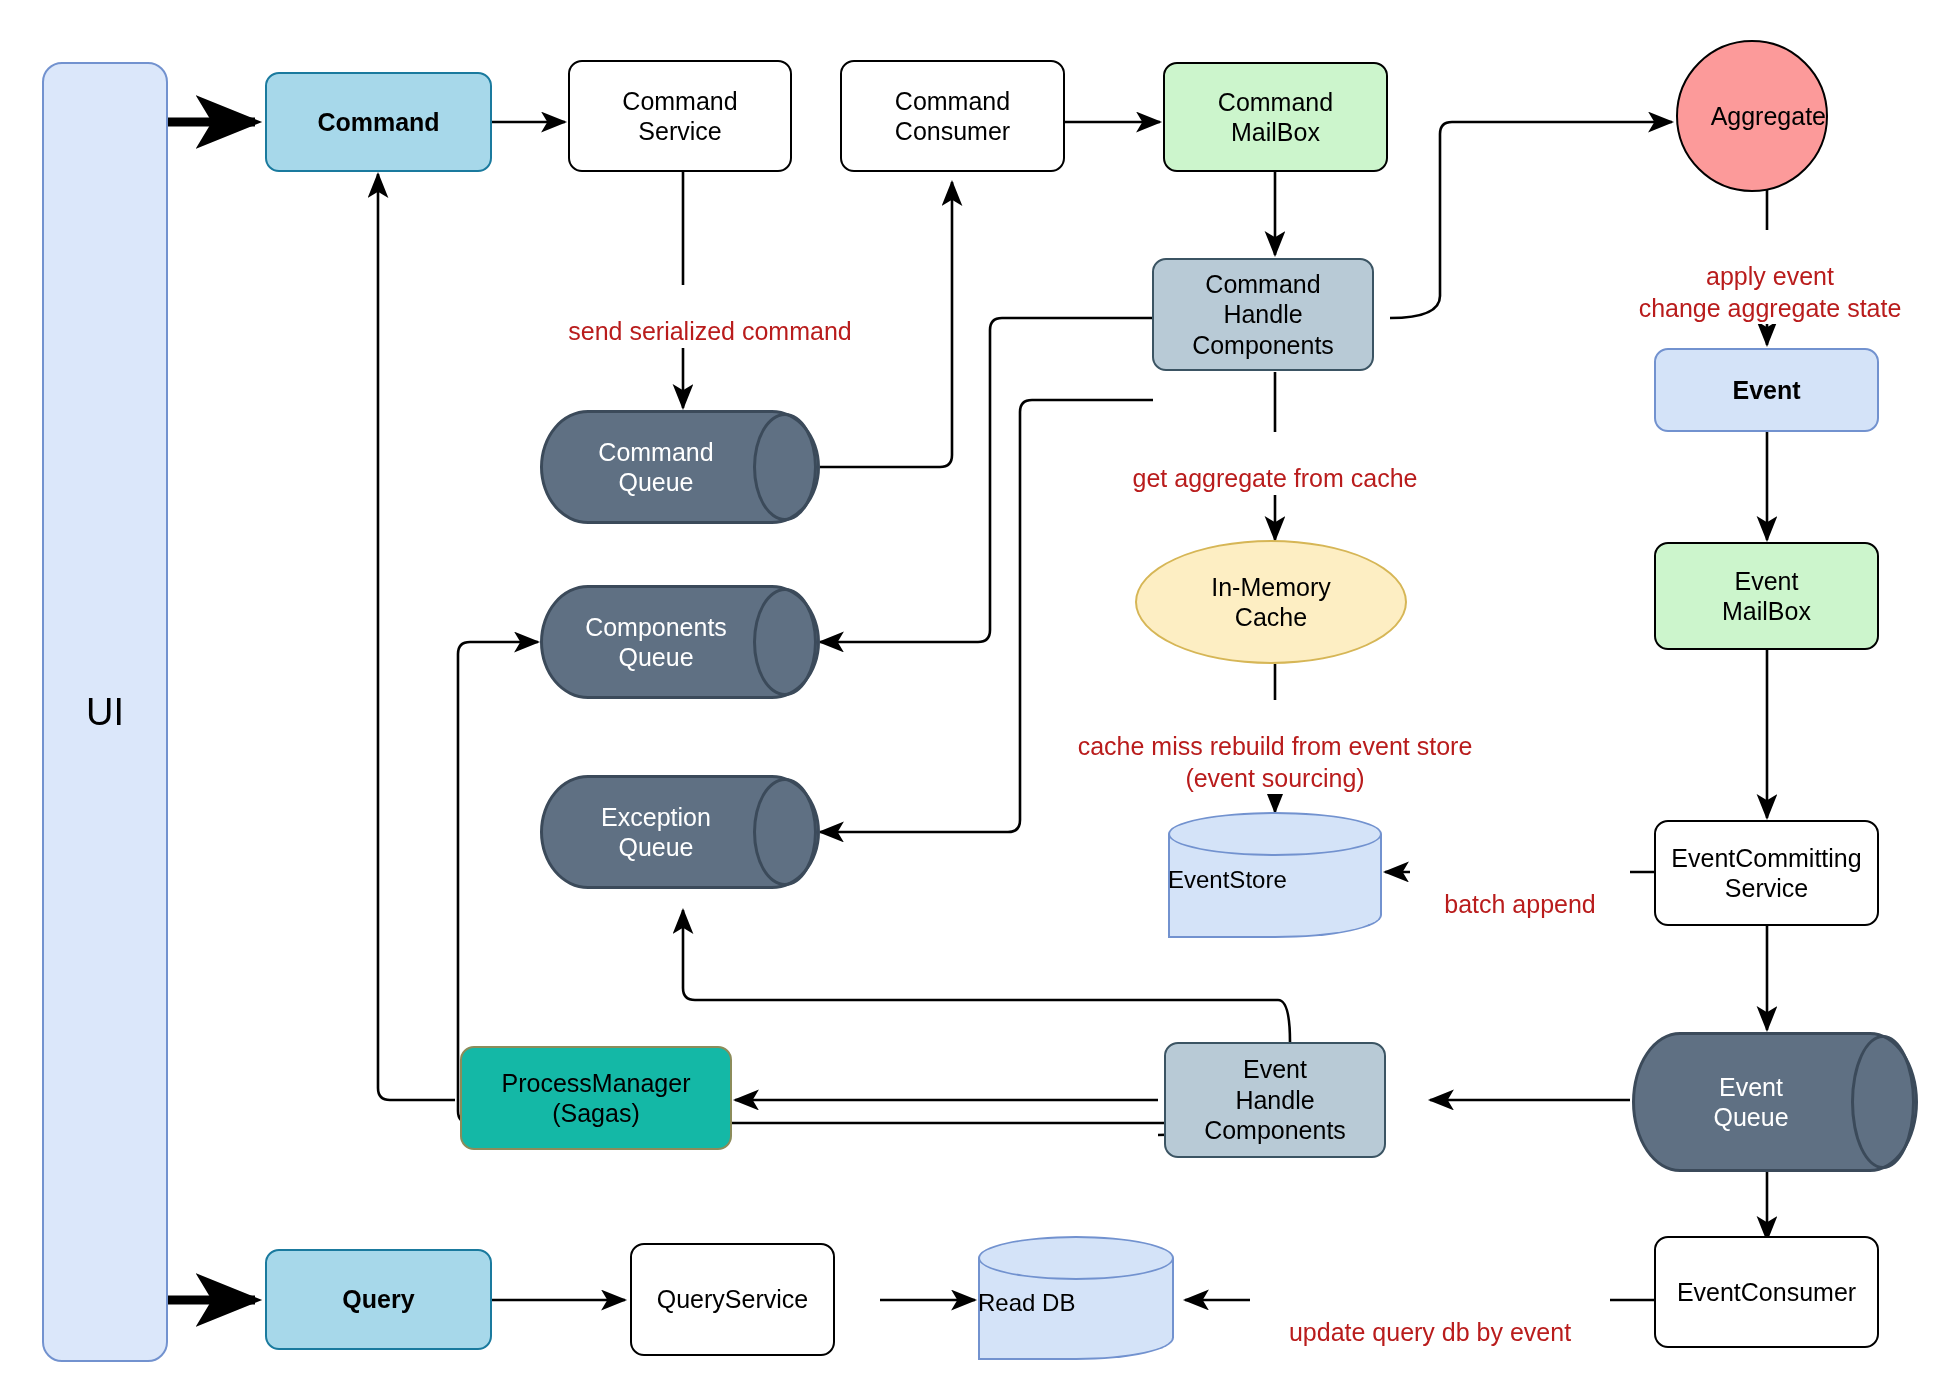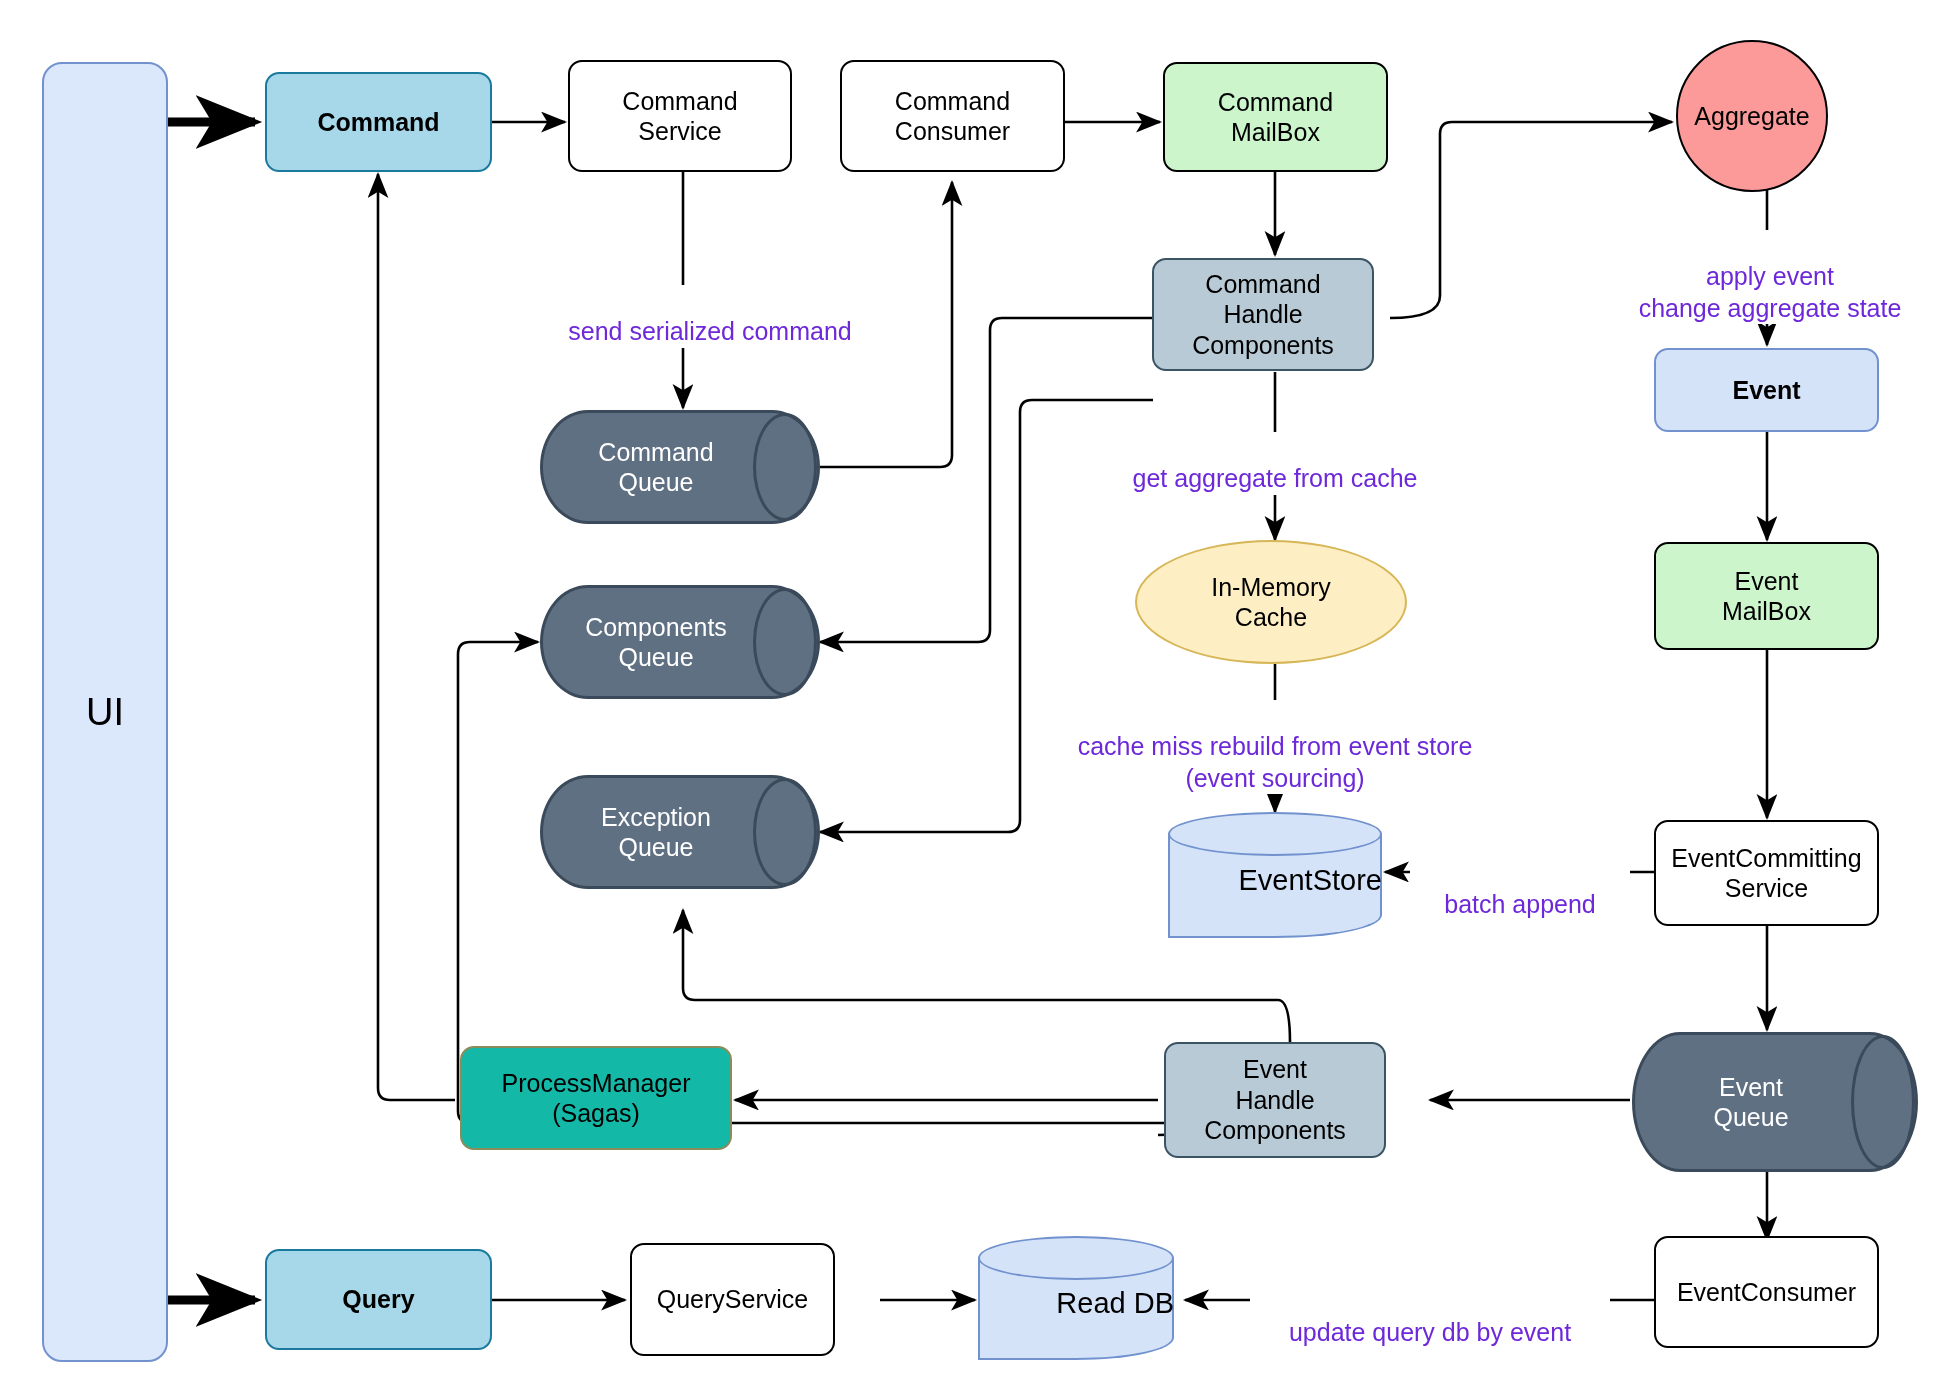--- a/index.html
+++ b/index.html
@@ -37,23 +37,23 @@
               white-space:pre-line;text-align:center;padding-right:48px;box-sizing:border-box;}
 
   
   .vcyl-wrap{position:absolute;}
   .vcyl-body{position:absolute;left:0;right:0;top:22px;bottom:0;background:#d4e3f8;
              border:2.5px solid #7292cf;border-top:none;box-sizing:border-box;
              border-radius:0 0 50%/0 0 22% 22%;}
   .vcyl-top{position:absolute;left:0;right:0;top:0;height:44px;background:#d4e3f8;
             border:2.5px solid #7292cf;border-radius:50%;box-sizing:border-box;}
   .vcyl-label{position:absolute;left:0;right:0;top:54%;transform:translateY(-50%);
-              text-align:right;font-size:29px;color:#000;}
-
-  .edgelabel{position:absolute;font-size:25px;color:#6d28d9;text-align:center;
+              text-align:left;font-size:24px;color:#000;}
+
+  .edgelabel{position:absolute;font-size:25px;color:#b91c1c;text-align:center;
              line-height:1.25;white-space:pre-line;background:#ffffff;}
 </style>
 </head>
 <body>
 
 <div id="canvas">
 
   <svg class="edges" viewBox="0 0 1938 1398">
     <defs>
       <marker id="ah" markerWidth="12" markerHeight="12" refX="9.2" refY="4" orient="auto" markerUnits="strokeWidth">
@@ -139,21 +139,21 @@
     <span>Command
 MailBox</span>
   </div>
 
   <div class="node rrect handle" style="left:1152px;top:258px;width:222px;height:113px;">
     <span>Command
 Handle
 Components</span>
   </div>
 
-  <div class="node circle" style="left:1676px;top:40px;width:152px;height:152px;">
+  <div class="node circle" style="left:1676px;top:40px;width:152px;height:152px;justify-content:flex-end;">
     <span>Aggregate</span>
   </div>
 
   <div class="node rrect evblue" style="left:1654px;top:348px;width:225px;height:84px;">
     <span>Event</span>
   </div>
 
   <div class="node rrect green" style="left:1654px;top:542px;width:225px;height:108px;">
     <span>Event
 MailBox</span>

